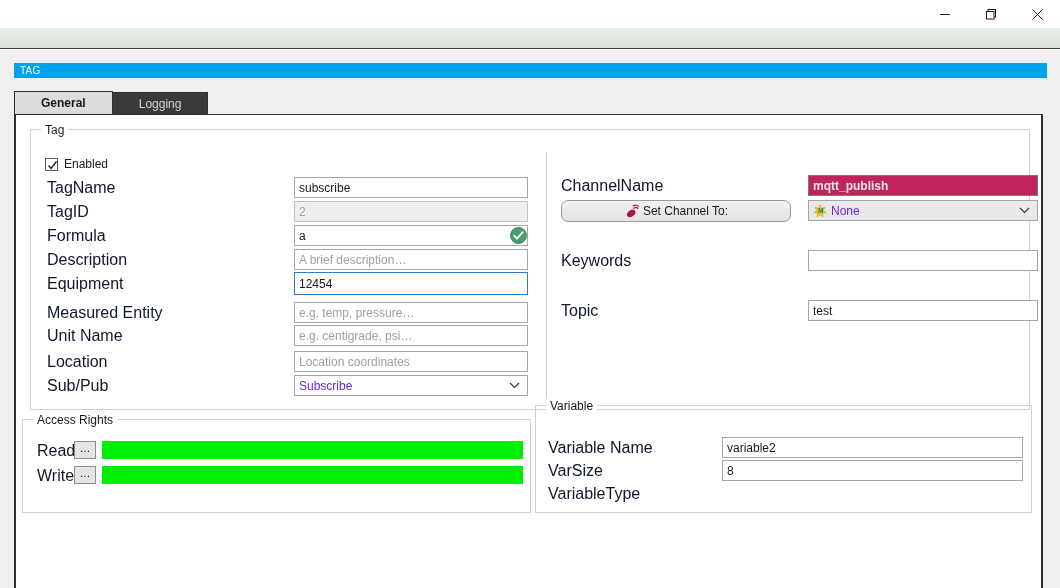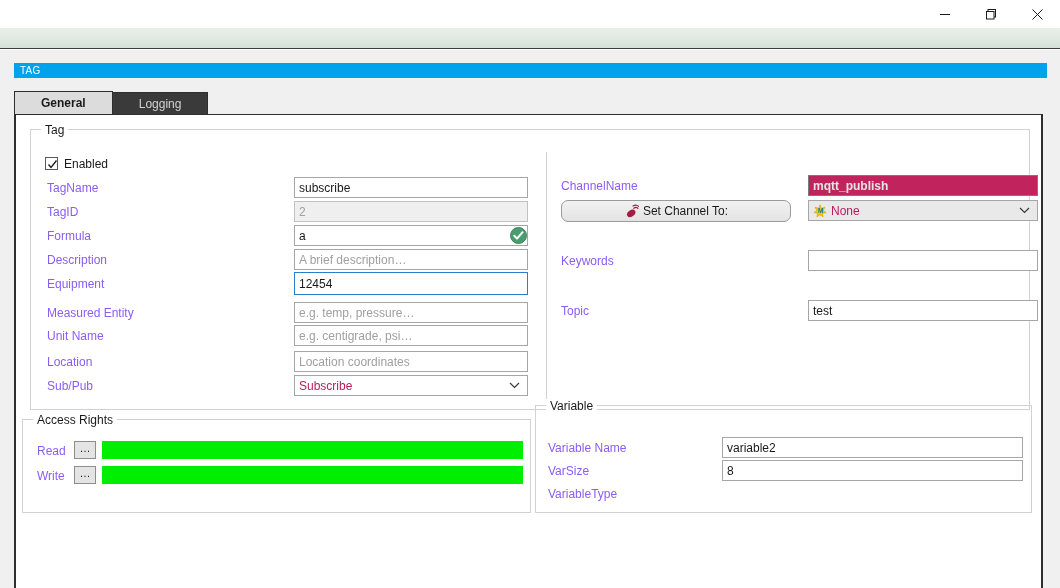--- a/index.html
+++ b/index.html
@@ -107,22 +107,22 @@
   
   #tag-divider {
     position: absolute; left: 515px; top: 22px;
     width: 1px; height: 255px;
     background: #d2d2d2;
   }
 
   
   .lbl {
     position: absolute;
-    font-size: 12px;
-    color: #8b5cf6;
+    font-size: 16px;
+    color: #0f172a;
     white-space: nowrap;
     line-height: 14px;
   }
 
   .fld {
     position: absolute;
     height: 21px;
     border: 1px solid #a6a6a6;
     background: #ffffff;
     font-size: 12px;
@@ -144,32 +144,32 @@
     color: #e5e5e5;
     font-weight: bold;
   }
 
   .combo {
     position: absolute;
     height: 21px;
     border: 1px solid #a6a6a6;
     background: #ffffff;
     font-size: 12px;
-    color: #be185d;
+    color: #6d28d9;
     display: flex; align-items: center;
     padding-left: 4px;
   }
   .combo.gray { background: #e9e9e9; }
   .combo .chev {
     position: absolute; right: 7px; top: 0; bottom: 0;
     display: flex; align-items: center;
   }
 
   
-  .cbox-row { position: absolute; display: flex; align-items: flex-start; gap: 6px; }
+  .cbox-row { position: absolute; display: flex; align-items: center; gap: 6px; }
   .cbox {
     width: 13px; height: 13px;
     border: 1px solid #5a5a5a;
     background: #ffffff;
     position: relative;
   }
   .cbox svg { position: absolute; left: 1px; top: 1px; }
 
   
   .okbadge {

